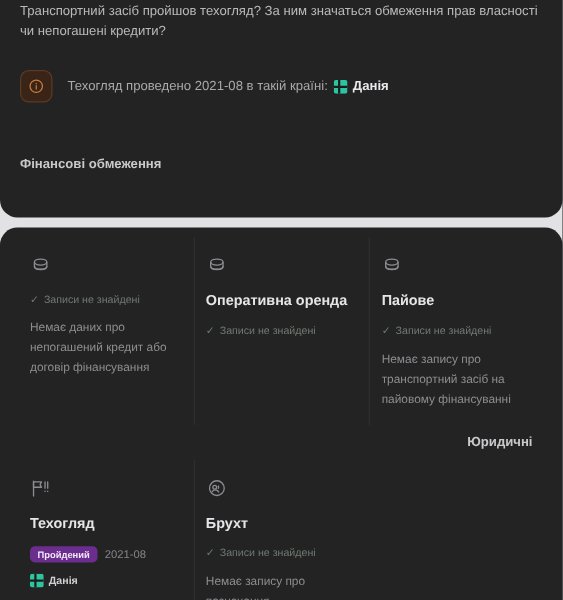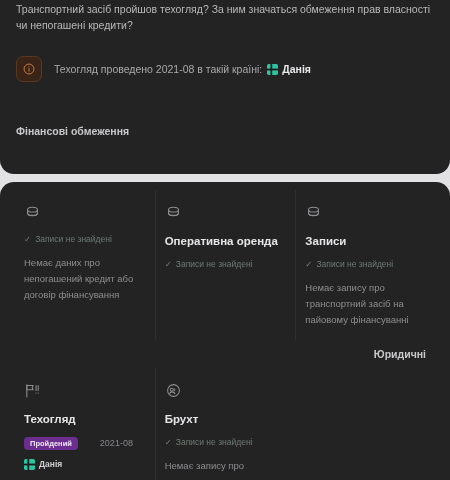--- a/index.html
+++ b/index.html
@@ -150,21 +150,21 @@
   .card-desc {
     color: #8e8e91;
     font-size: 9.5px;
     line-height: 16px;
   }
 
   
   .badge-row {
     display: flex;
     align-items: center;
-    gap: 22px;
+    gap: 6px;
     margin-bottom: 9px;
   }
   .badge {
     background: #6b2d8e;
     color: #f2e8f7;
     font-size: 7.5px;
     font-weight: bold;
     padding: 2.5px 6px;
     border-radius: 4px;
     line-height: 1;
@@ -249,21 +249,21 @@
     </div>
 
     <div class="card">
       <div class="card-icon">
         <svg width="17" height="17" viewBox="0 0 24 24" fill="none" stroke="currentColor" stroke-width="1.5">
           <ellipse cx="12" cy="8" rx="7" ry="3.4"></ellipse>
           <path d="M5 8v5c0 1.9 3.1 3.4 7 3.4s7-1.5 7-3.4V8"></path>
           <path d="M5 12.6c0 1.9 3.1 3.4 7 3.4s7-1.5 7-3.4"></path>
         </svg>
       </div>
-      <div class="card-title">Записи</div>
+      <div class="card-title">Пайове</div>
       <div class="status-line">
         <span class="check-mark">✓</span>
         <span>Записи не знайдені</span>
       </div>
       <div class="card-desc">Немає запису про транспортний засіб на пайовому фінансуванні</div>
     </div>
 
   </div>
 
   <div class="group-label">Юридичні</div>

